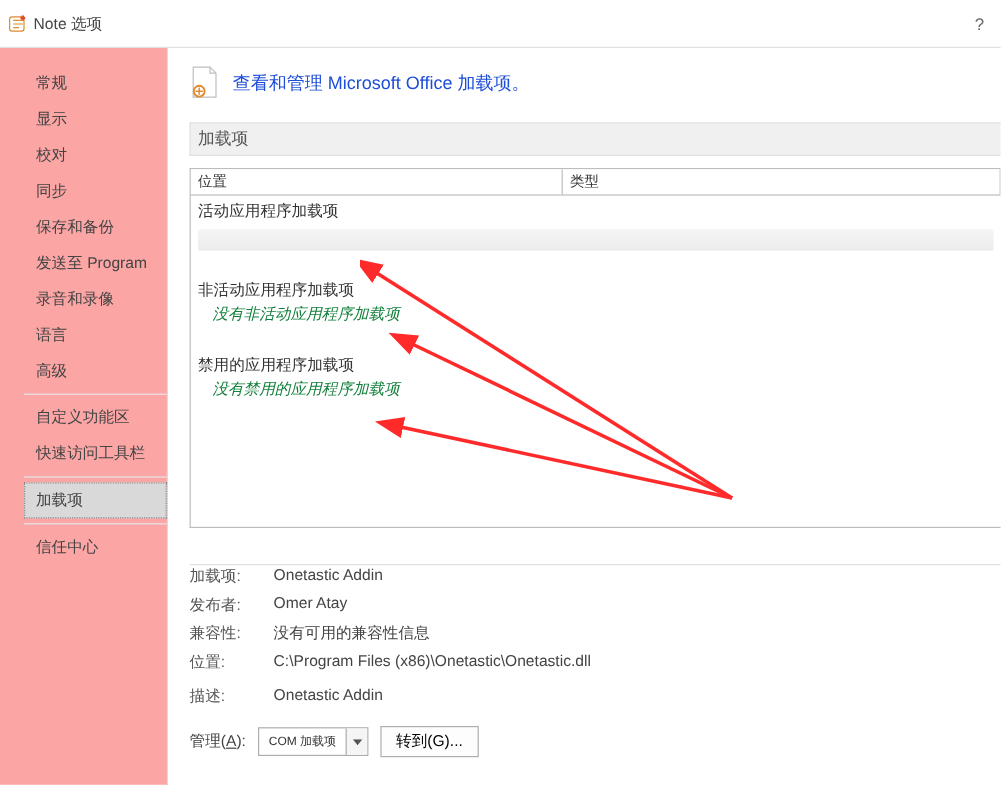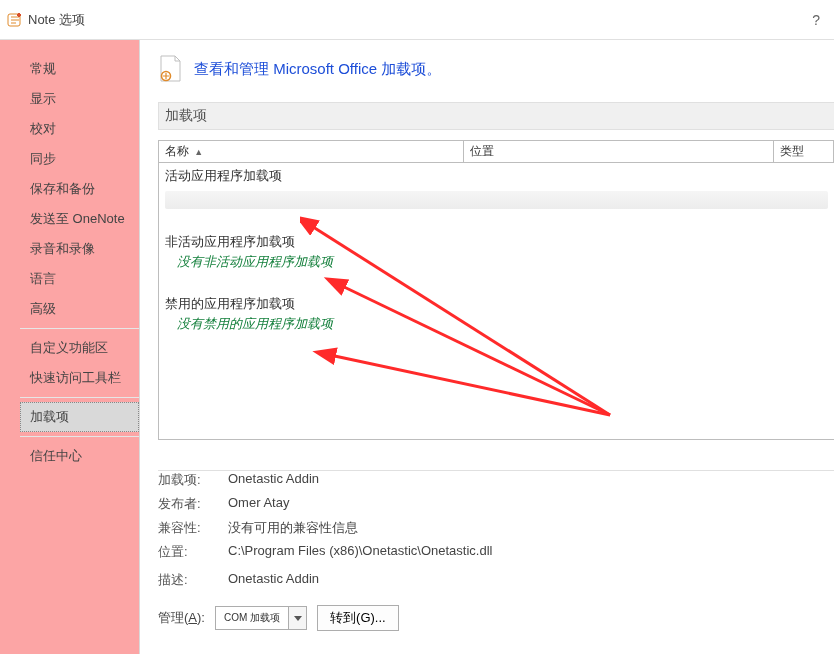--- a/index.html
+++ b/index.html
@@ -206,21 +206,21 @@
 </div>
 
 <div class="body">
 
   <div class="sidebar">
     <div class="item">常规</div>
     <div class="item">显示</div>
     <div class="item">校对</div>
     <div class="item">同步</div>
     <div class="item">保存和备份</div>
-    <div class="item">发送至 OneNote</div>
+    <div class="item">发送至 Program</div>
     <div class="item">录音和录像</div>
     <div class="item">语言</div>
     <div class="item">高级</div>
     <div class="sep"></div>
     <div class="item">自定义功能区</div>
     <div class="item">快速访问工具栏</div>
     <div class="sep"></div>
     <div class="item selected">加载项</div>
     <div class="sep"></div>
     <div class="item">信任中心</div>
@@ -236,24 +236,20 @@
           <path d="M8 19 v6 M5 22 h6" stroke="#e08b2c" stroke-width="1.2"></path>
         </svg>
       </span>
       <span class="subtitle">查看和管理 Microsoft Office 加载项。</span>
     </div>
 
     <div class="section-title">加载项</div>
 
     <div class="table-wrap">
       <div class="table-head">
-        <div class="col col-name">
-          <span>名称</span>
-          <span class="sort-arrow">▲</span>
-        </div>
         <div class="col col-loc">位置</div>
         <div class="col col-type">类型</div>
       </div>
       <div class="table-body">
         <div class="group-block">
           <div class="group-hdr">活动应用程序加载项</div>
           <div class="redact"></div>
         </div>
         <div class="group-block">
           <div class="group-hdr">非活动应用程序加载项</div>

